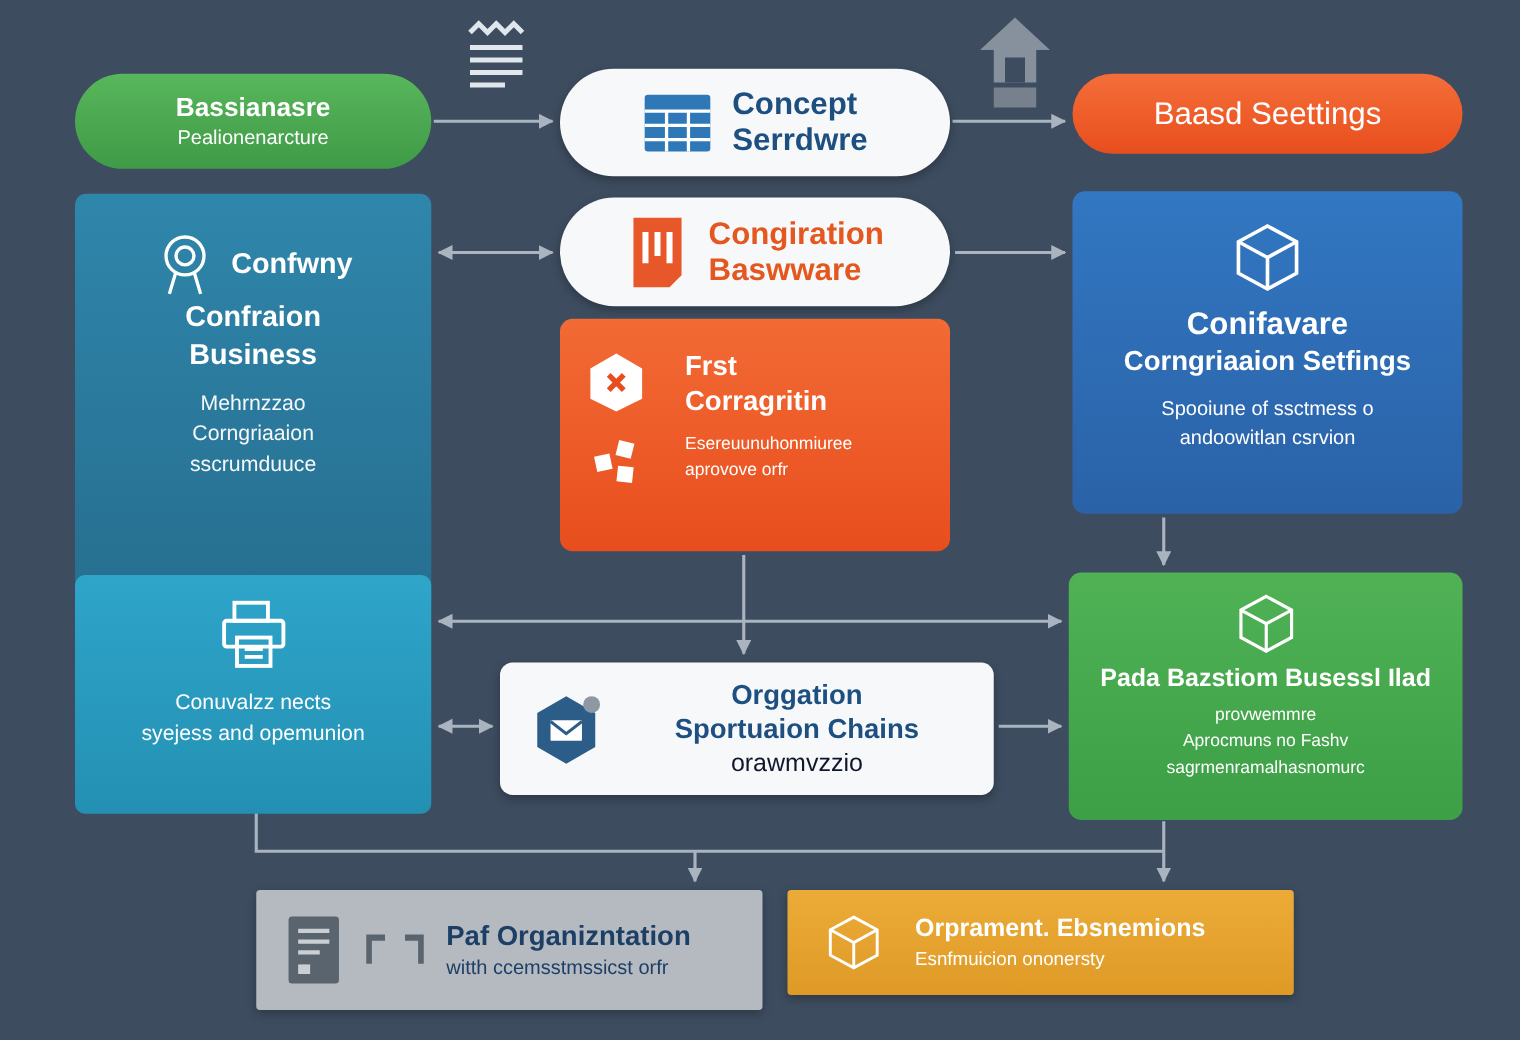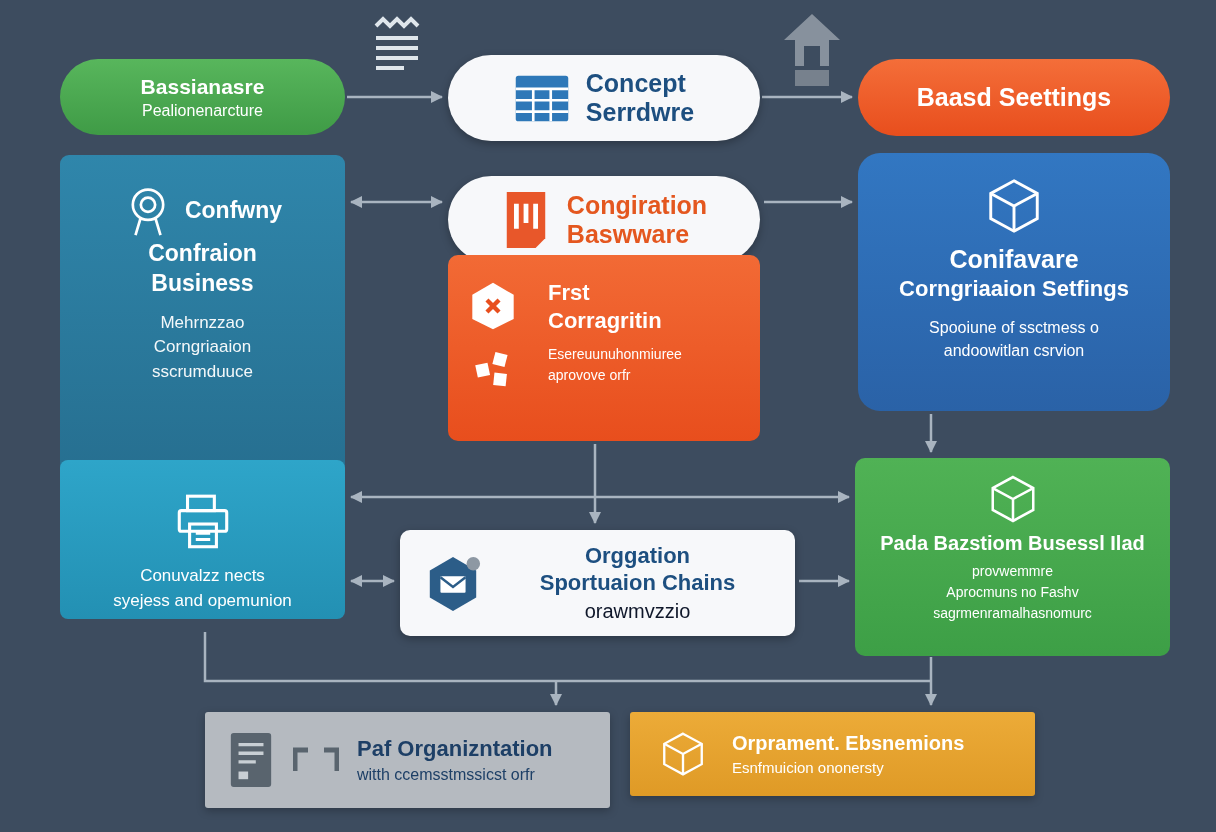--- a/index.html
+++ b/index.html
@@ -20,44 +20,44 @@
   #pillGreen .t1{font-size:21px;font-weight:bold;}
   #pillGreen .t2{font-size:16px;margin-top:3px;}
 
   #docIcon{left:368px;top:14px;}
   #houseIcon{left:781px;top:10px;}
 
   #pillConcept{left:448px;top:55px;width:312px;height:86px;gap:16px;color:#1d4f80;}
   #pillConcept .txt{line-height:1.15;}
   #pillConcept .t1,#pillConcept .t2{font-size:25px;font-weight:bold;}
 
-  #pillOrange{left:858px;top:59px;width:312px;height:77px;background:linear-gradient(180deg,#f46e39,#e84e1d);color:#fff;font-size:25px;font-weight:bold;}
+  #pillOrange{left:858px;top:59px;width:312px;height:64px;background:linear-gradient(180deg,#f46e39,#e84e1d);color:#fff;font-size:25px;font-weight:normal;}
 
   
   #boxCompany{left:60px;top:155px;width:285px;height:334px;border-radius:9px;background:linear-gradient(180deg,#2f86ab,#266e8f);color:#fff;text-align:center;padding-top:28px;}
   #boxCompany .head{display:flex;align-items:center;justify-content:center;gap:12px;}
   #boxCompany .t{font-size:23px;font-weight:bold;line-height:1.3;}
   #boxCompany .subs{margin-top:12px;font-size:17px;line-height:1.45;opacity:.95;}
 
-  #pillCong{left:448px;top:176px;width:312px;height:87px;gap:16px;color:#e4571f;}
+  #pillCong{left:448px;top:158px;width:312px;height:87px;gap:16px;color:#e4571f;}
   #pillCong .t1,#pillCong .t2{font-size:25px;font-weight:bold;line-height:1.15;}
 
   #boxFirst{left:448px;top:255px;width:312px;height:186px;border-radius:10px;background:linear-gradient(180deg,#f26a35,#e84e1d);color:#fff;display:flex;padding:24px 16px 0 22px;gap:32px;}
   #boxFirst .icons{display:flex;flex-direction:column;align-items:center;gap:16px;padding-top:2px;}
   #boxFirst .t1,#boxFirst .t2{font-size:22px;font-weight:bold;line-height:1.25;}
   #boxFirst .sub{font-size:14px;margin-top:10px;line-height:1.5;}
 
-  #boxBlue{left:858px;top:153px;width:312px;height:258px;border-radius:22px;background:linear-gradient(180deg,#3277c2,#2a62a7);color:#fff;text-align:center;padding-top:22px;}
+  #boxBlue{left:858px;top:153px;width:312px;height:258px;border-radius:10px;background:linear-gradient(180deg,#3277c2,#2a62a7);color:#fff;text-align:center;padding-top:22px;}
   #boxBlue .icon{display:flex;justify-content:center;}
   #boxBlue .t1{font-size:25px;font-weight:bold;margin-top:8px;}
   #boxBlue .t2{font-size:22px;font-weight:bold;margin-top:2px;}
   #boxBlue .subs{margin-top:14px;font-size:16px;line-height:1.45;}
 
   
-  #boxTeal2{left:60px;top:460px;width:285px;height:159px;border-radius:8px;background:linear-gradient(180deg,#2ea5c9,#2390b3);color:#fff;text-align:center;padding-top:30px;}
+  #boxTeal2{left:60px;top:460px;width:285px;height:191px;border-radius:8px;background:linear-gradient(180deg,#2ea5c9,#2390b3);color:#fff;text-align:center;padding-top:16px;}
   #boxTeal2 .icon{display:flex;justify-content:center;}
   #boxTeal2 .lines{margin-top:8px;font-size:17px;line-height:1.45;}
 
   #boxOrg{left:400px;top:530px;width:395px;height:106px;border-radius:10px;display:flex;align-items:center;padding:0 24px;gap:22px;color:#1d4f80;}
   #boxOrg .txt{flex:1;text-align:center;line-height:1.2;}
   #boxOrg .t1,#boxOrg .t2{font-size:22px;font-weight:bold;}
   #boxOrg .sub{font-size:20px;color:#0f172a;margin-top:3px;}
 
   #boxGreen2{left:855px;top:458px;width:315px;height:198px;border-radius:10px;background:linear-gradient(180deg,#50b255,#3d9f46);color:#fff;text-align:center;padding-top:14px;}
   #boxGreen2 .icon{display:flex;justify-content:center;}

